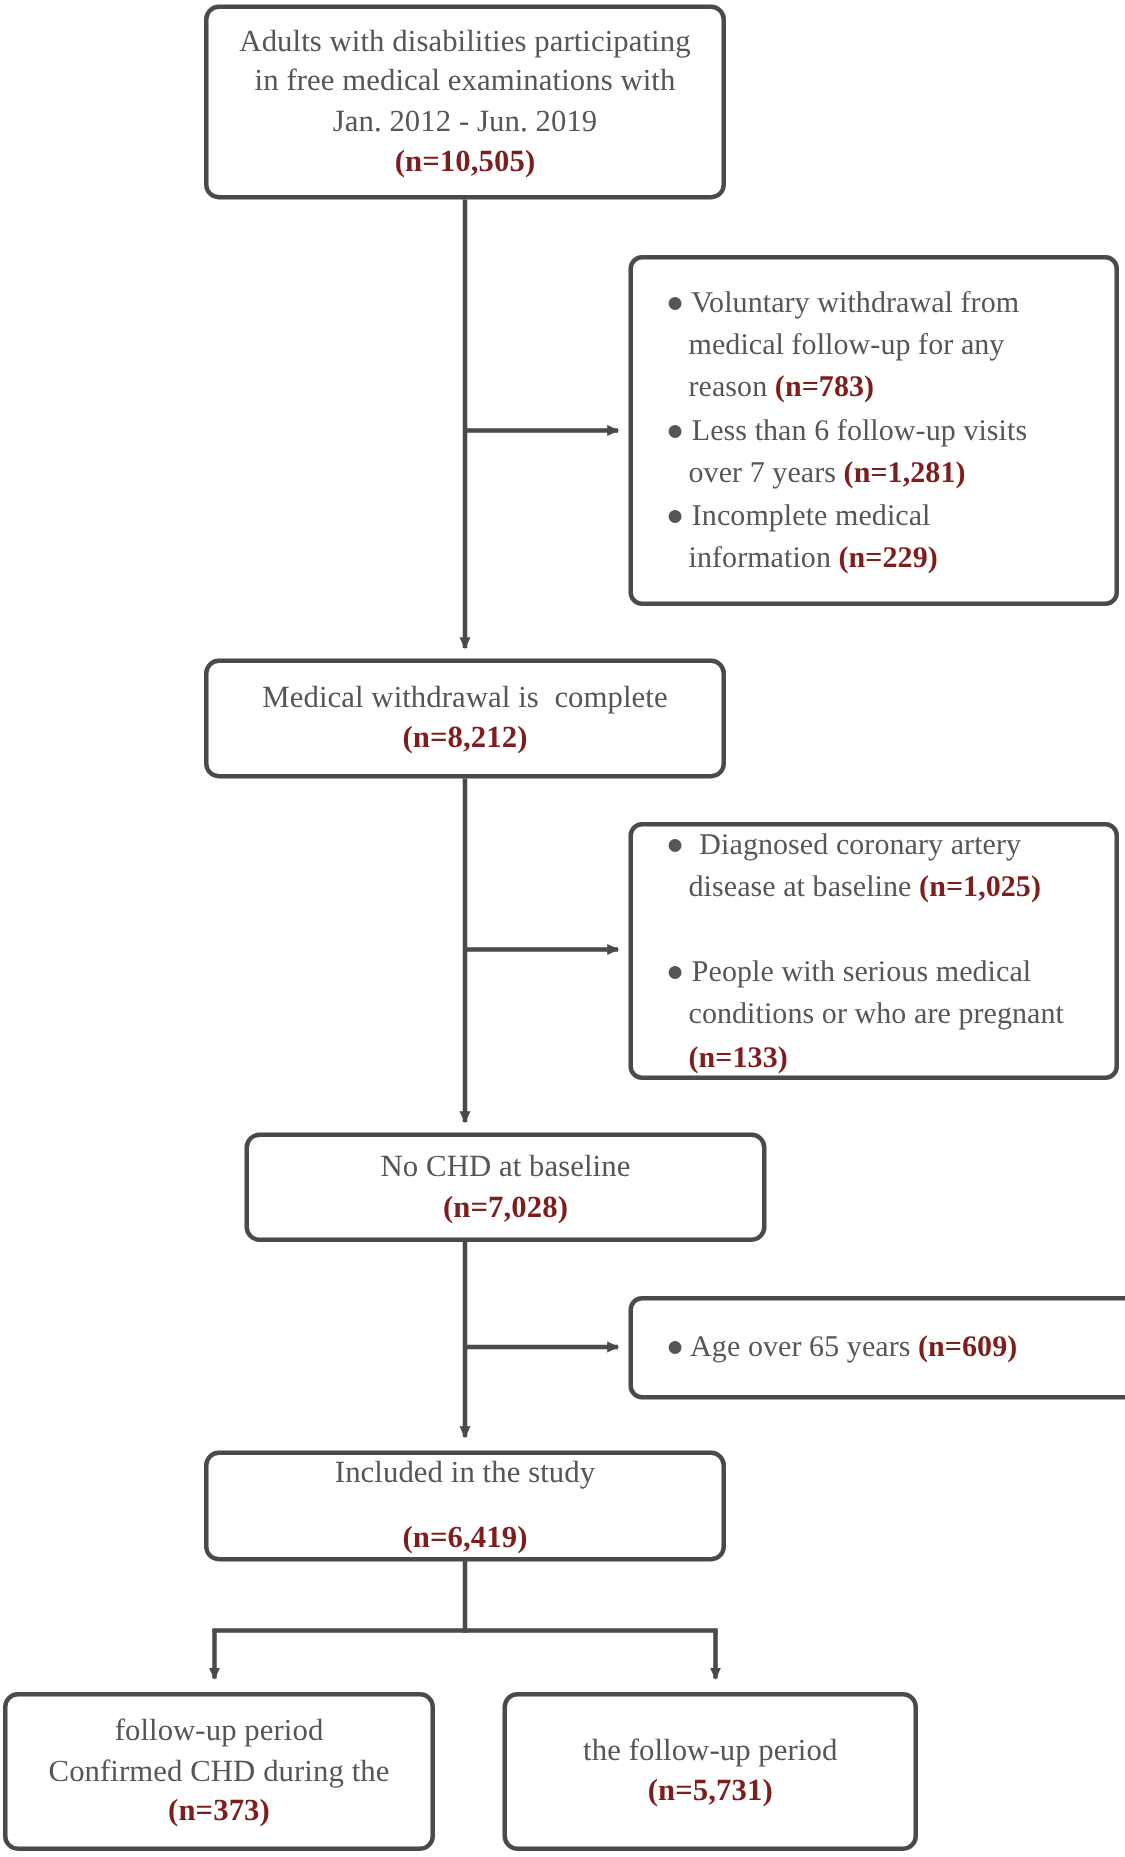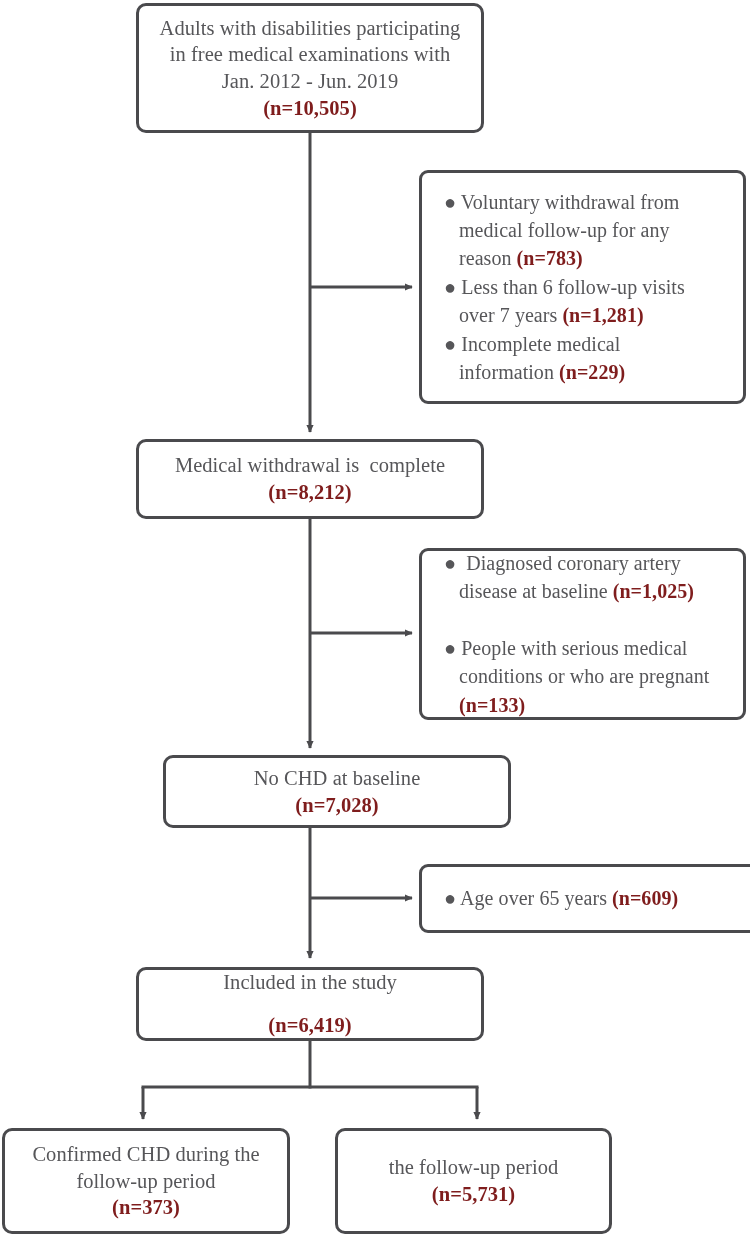--- a/index.html
+++ b/index.html
@@ -139,22 +139,22 @@
   <div class="node left" style="left:419px; top:864px; width:393px; height:69px;">
     <div class="line"><span>● Age over 65 years </span><span class="n">(n=609)</span></div>
   </div>
 
   <div class="node center" style="left:136px; top:967px; width:348px; height:74px;gap:16px;">
     <div class="line">Included in the study</div>
     <div class="line b">(n=6,419)</div>
   </div>
 
   <div class="node center" style="left:2px; top:1128px; width:288px; height:106px;">
+    <div class="line">follow-up period</div>
     <div class="line">Confirmed CHD during the</div>
-    <div class="line">follow-up period</div>
     <div class="line b">(n=373)</div>
   </div>
 
   <div class="node center" style="left:335px; top:1128px; width:277px; height:106px;">
     <div class="line">the follow-up period</div>
     <div class="line b">(n=5,731)</div>
   </div>
 
 </div>
 

